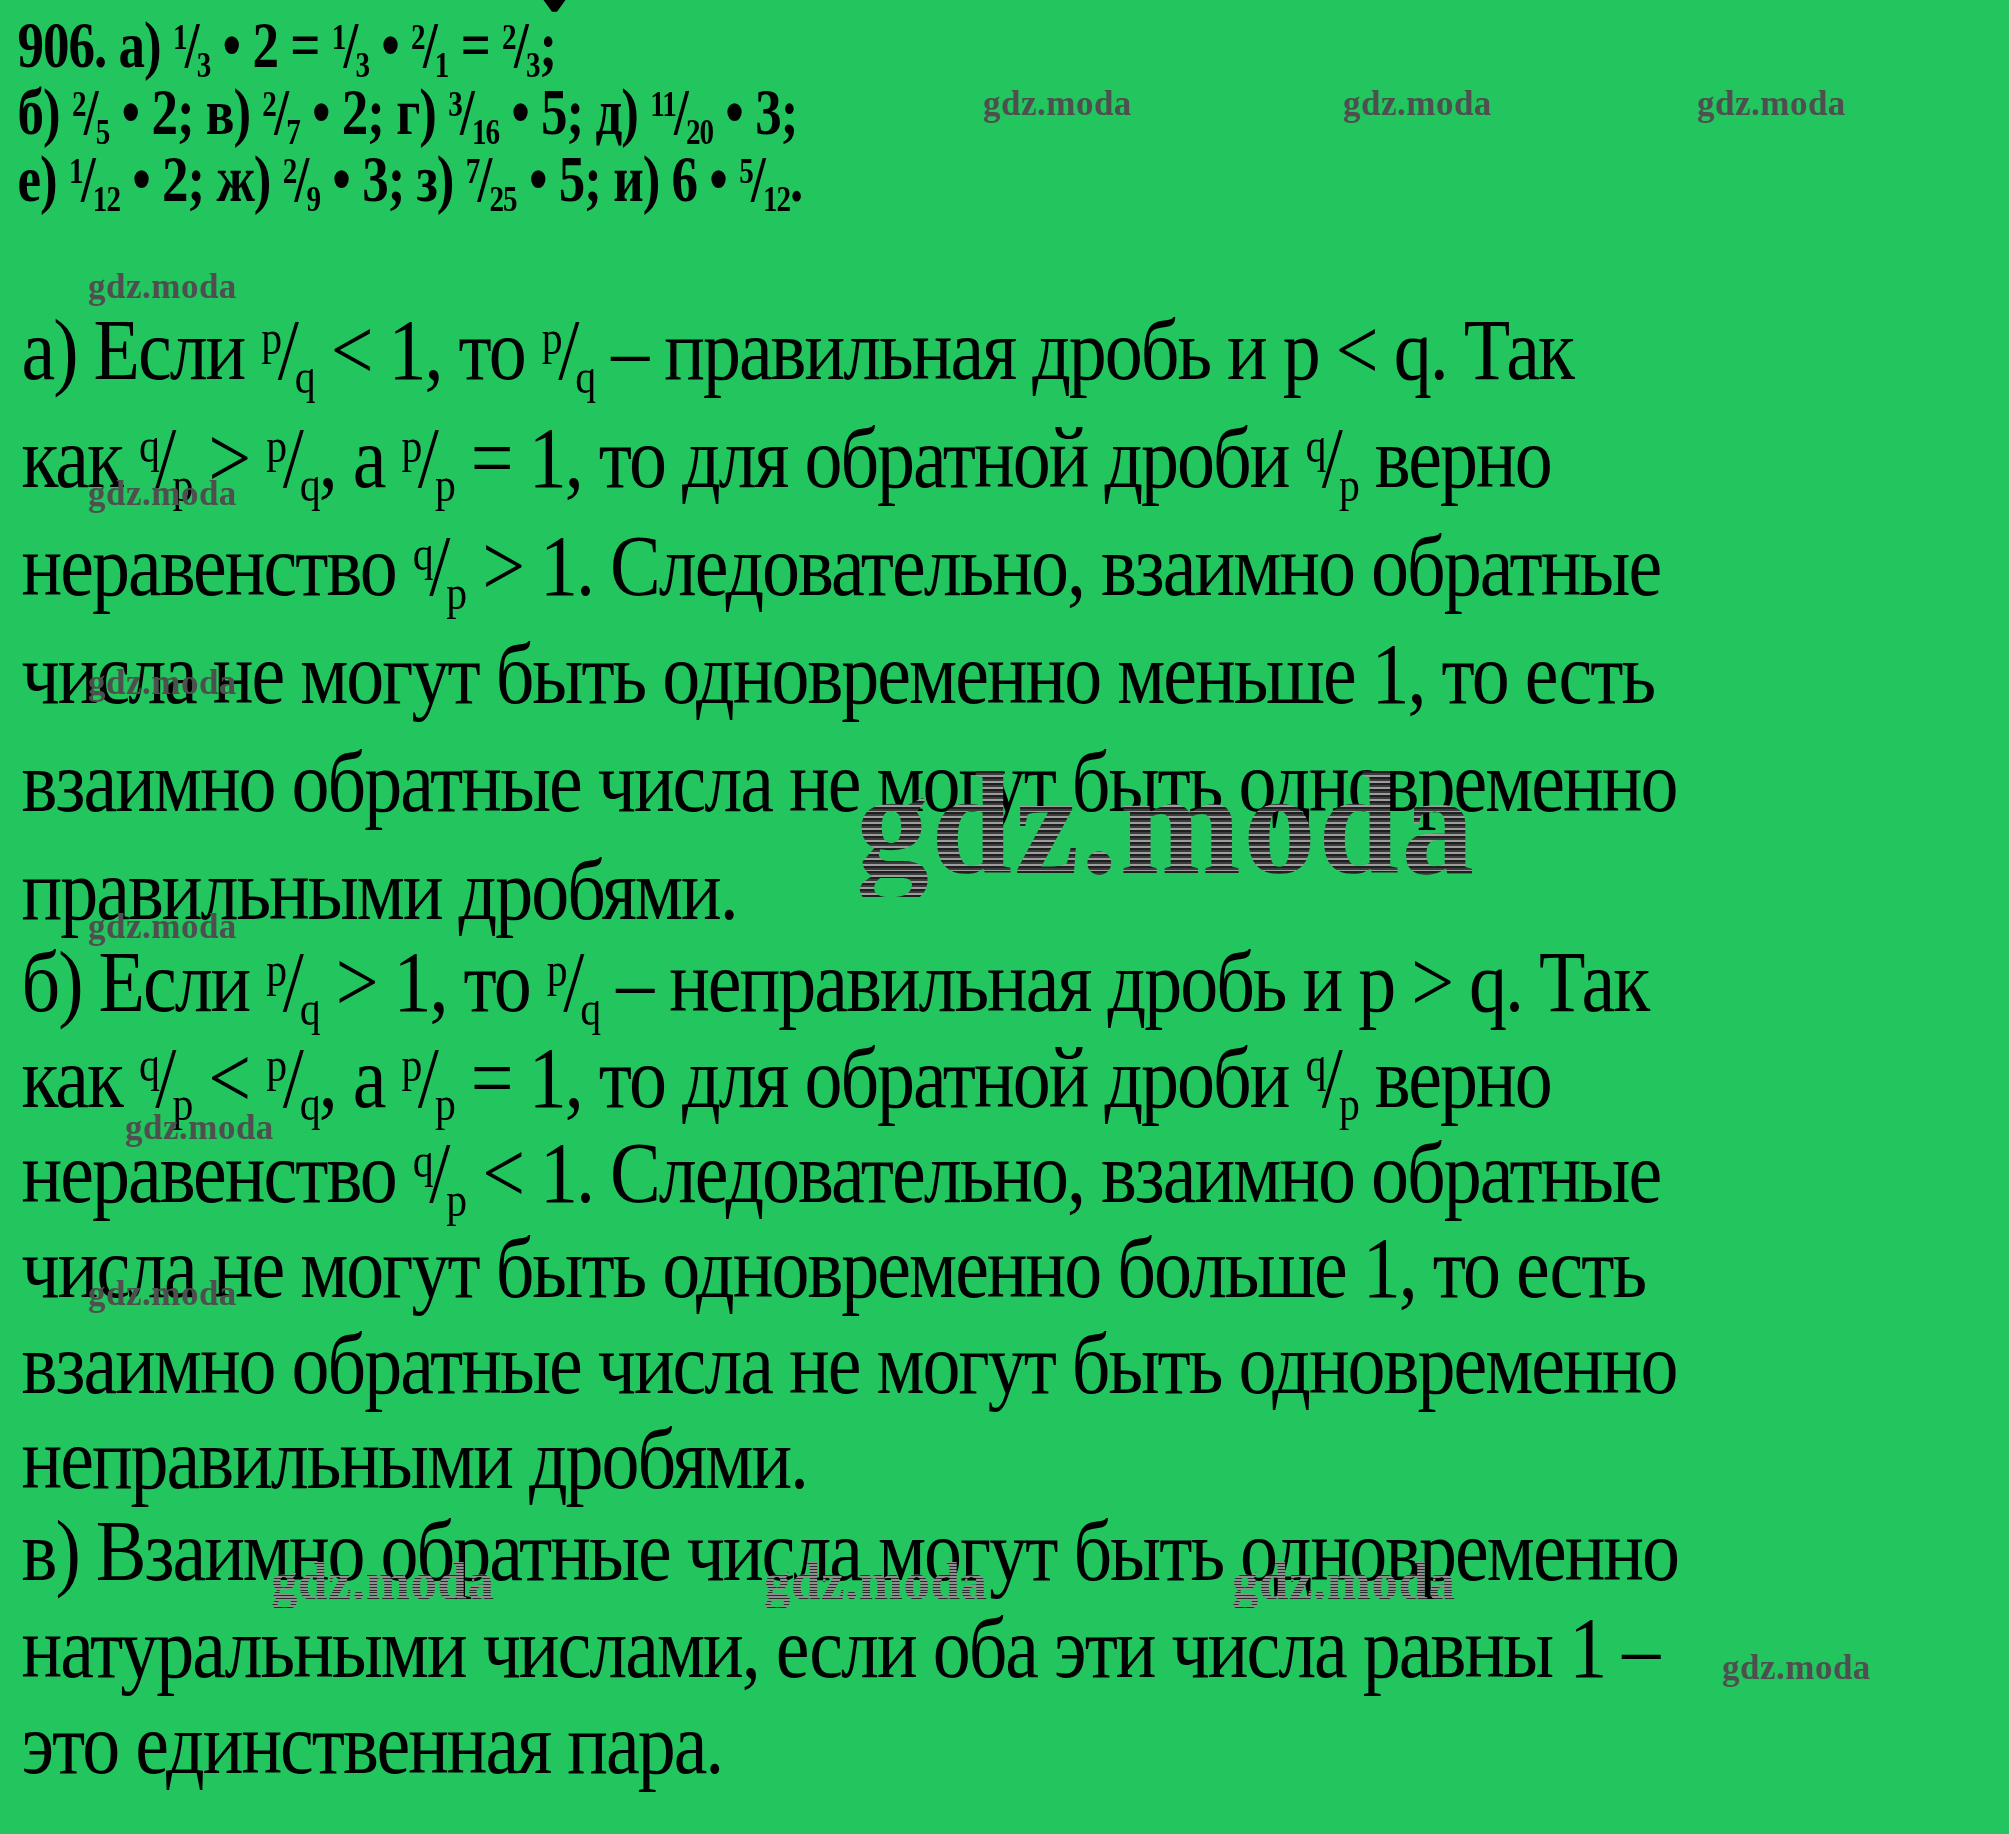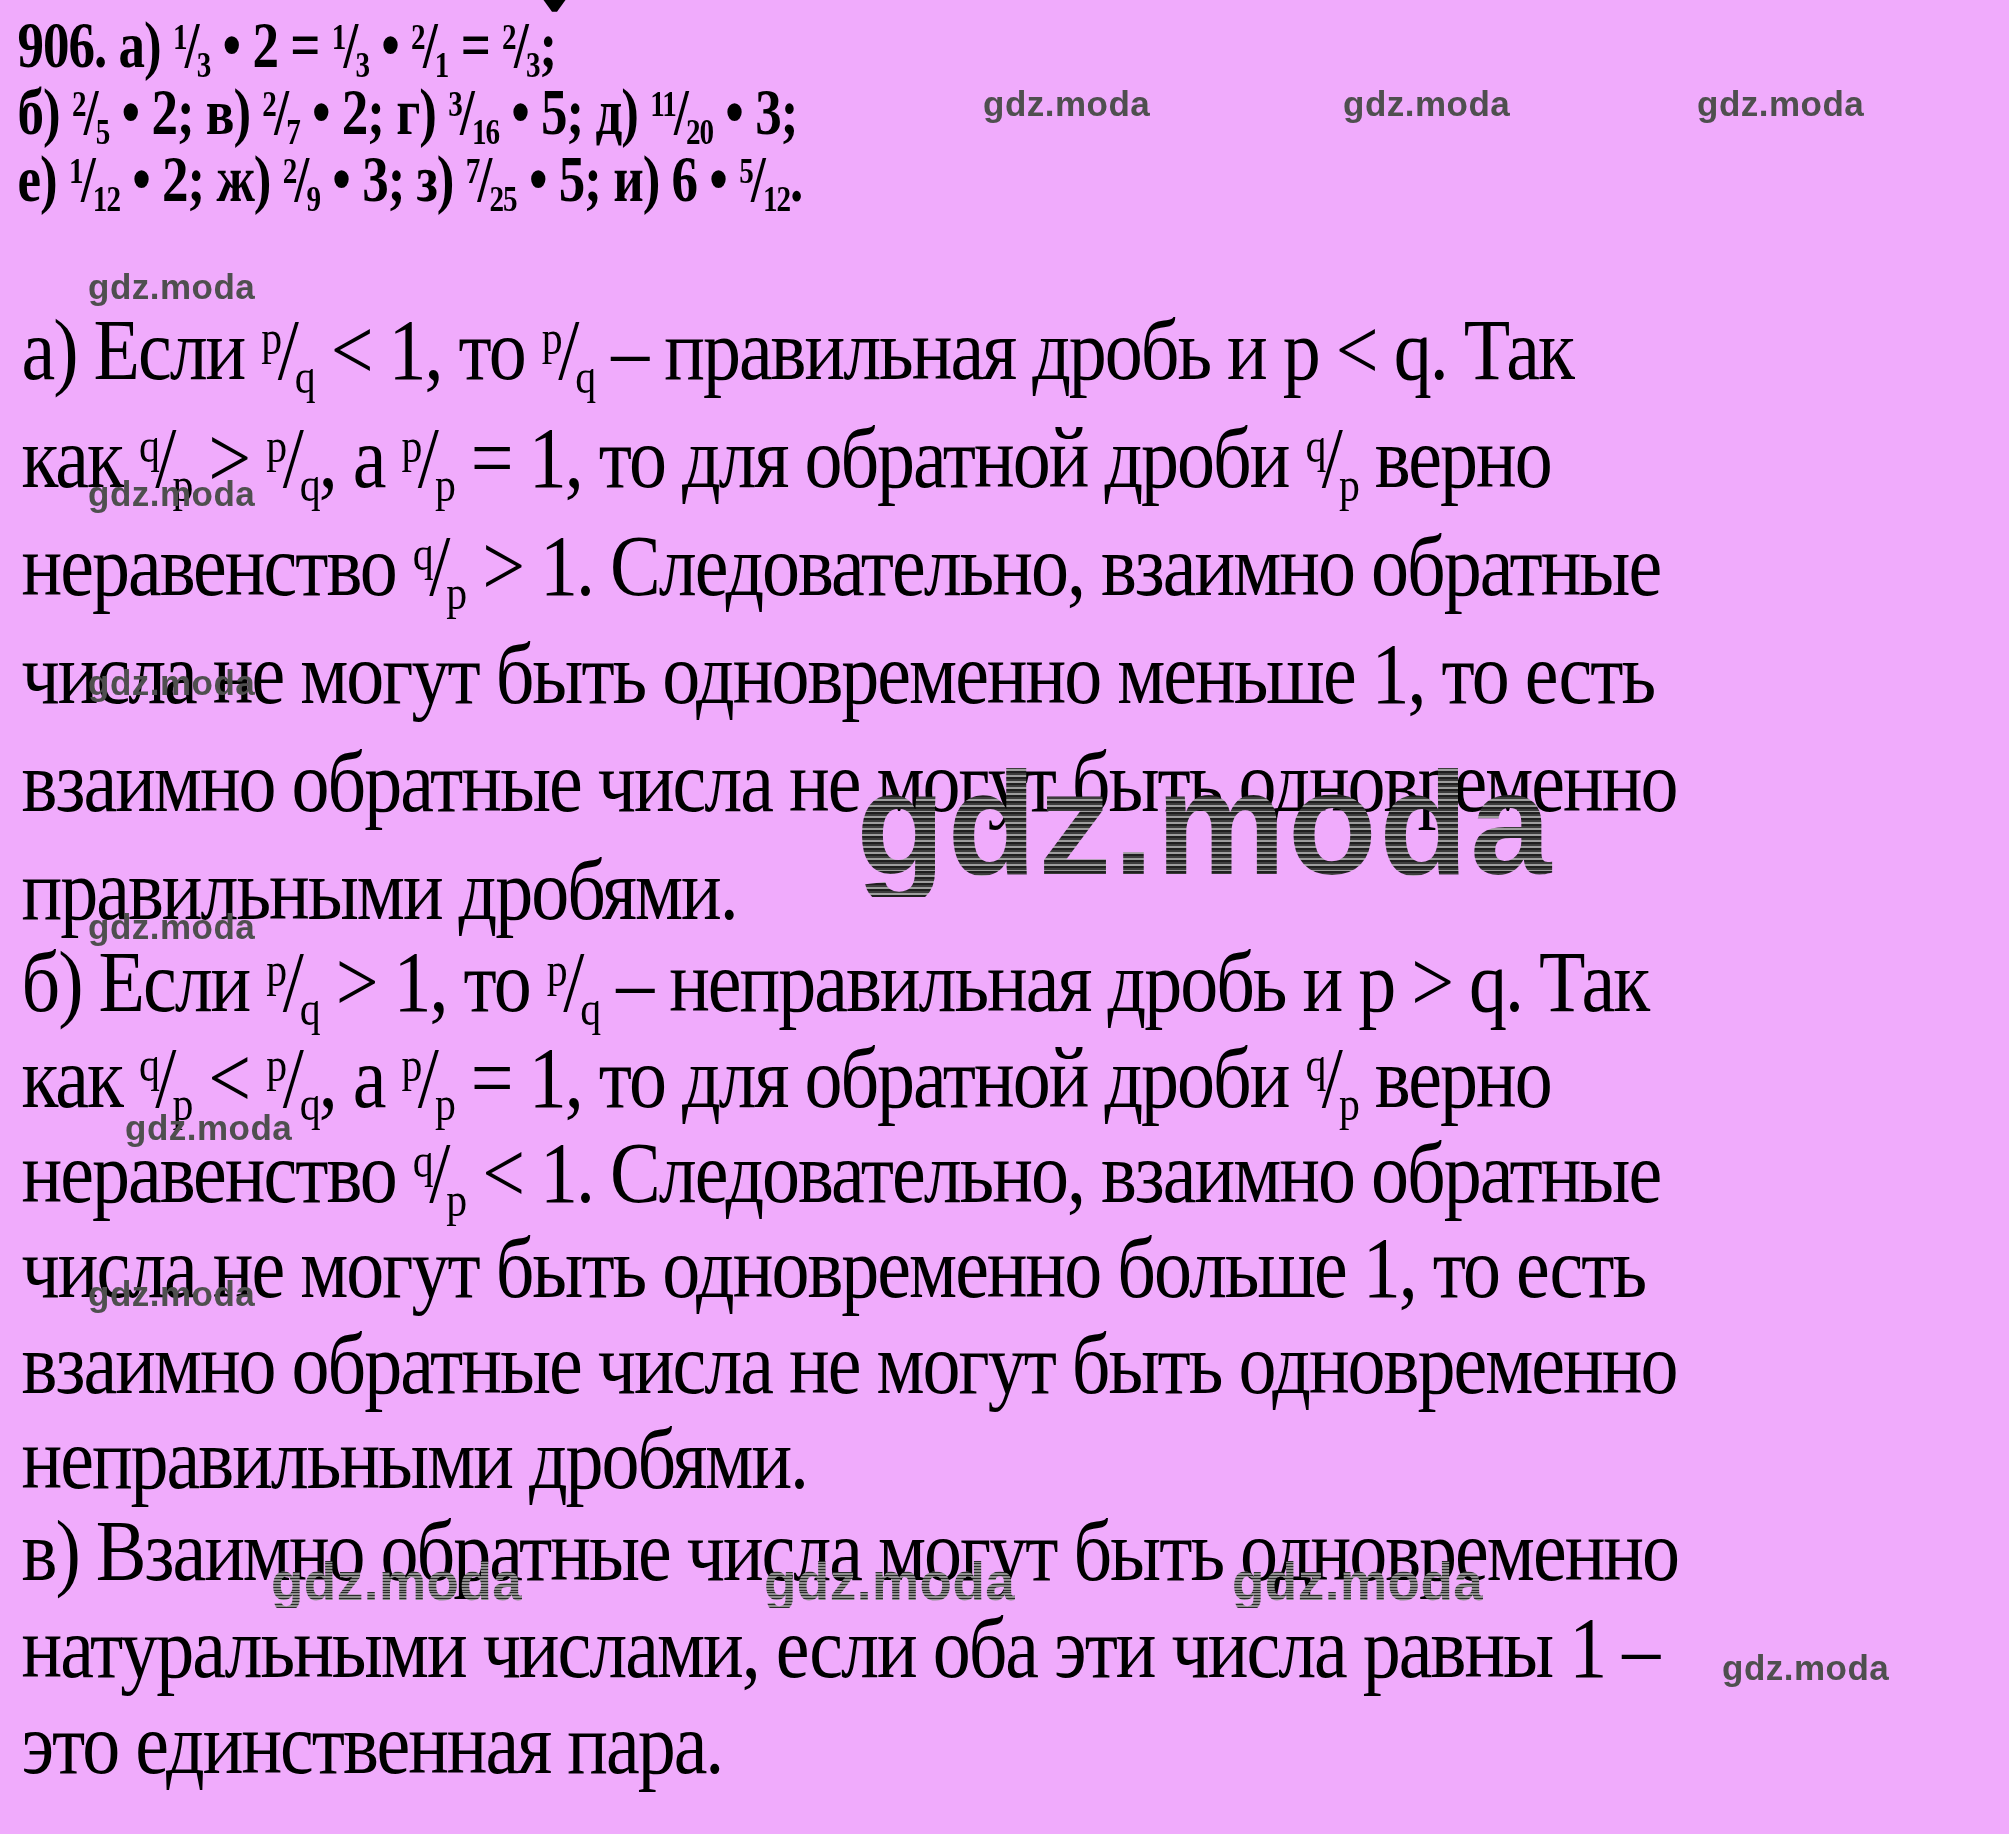--- a/index.html
+++ b/index.html
@@ -1,19 +1,19 @@
 <!DOCTYPE html>
 <html lang="ru"><head>
 <meta charset="utf-8">
 <style>
   html,body{margin:0;padding:0;background:#ffffff;}
   .page{
     position:relative;
     width:2010px;height:1834px;
-    background:#f0abfc;
+    background:#22c55e;
     overflow:hidden;
     font-family:"Liberation Serif","DejaVu Serif",serif;
     color:#000;
   }
   
   .cut-glyph{
     position:absolute;left:542px;top:0;width:25px;height:11.7px;
     background:#000;
     clip-path:polygon(6% 0,94% 0,60% 100%,40% 100%);
   }
@@ -36,21 +36,21 @@
   .para-v{top:1502px;line-height:84px;}
   .tline{white-space:nowrap;}
   
   .fr{display:inline;}
   .fr sup{font-size:0.55em;vertical-align:0.52em;line-height:0;margin-right:-0.06em;}
   .fr .sl{letter-spacing:-0.02em;}
   .fr sub{font-size:0.55em;vertical-align:-0.28em;line-height:0;margin-left:-0.06em;}
   
   .wm{
     position:absolute;font-weight:bold;white-space:nowrap;
-    font-family:Liberation Sans, sans-serif;
+    font-family:Liberation Serif, serif;
     color:#4f4f4f;letter-spacing:0.5px;
   }
   .wm-s{font-size:35px;line-height:35px;}
   .wm-m{font-size:53px;line-height:53px;}
   .wm-big{font-size:146px;line-height:146px;letter-spacing:2px;}
   @supports ((-webkit-background-clip:text) or (background-clip:text)){
     .wm-m,.wm-big{
       background:repeating-linear-gradient(0deg,#1f1f1f 0 2px,#9d9d9d 2px 3.9px,#3c3c3c 3.9px 5.9px);
       -webkit-background-clip:text;background-clip:text;color:transparent;
     }

